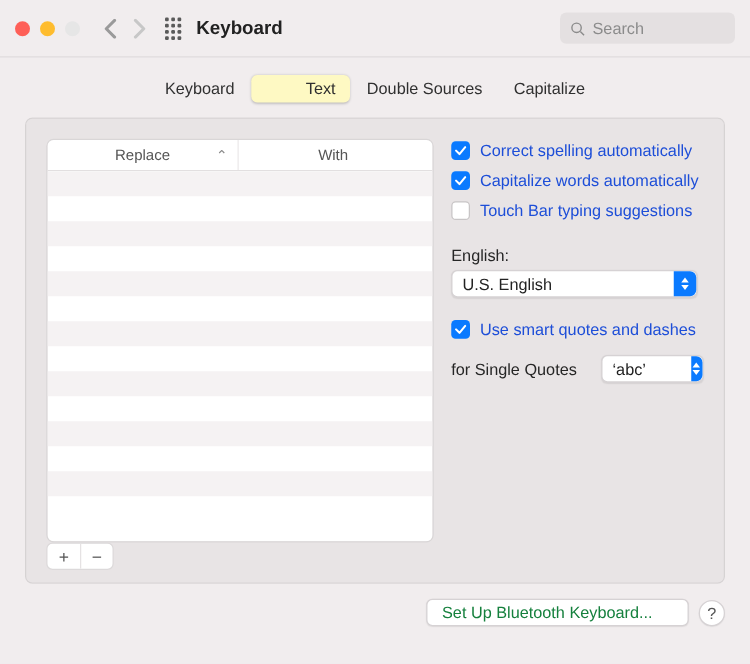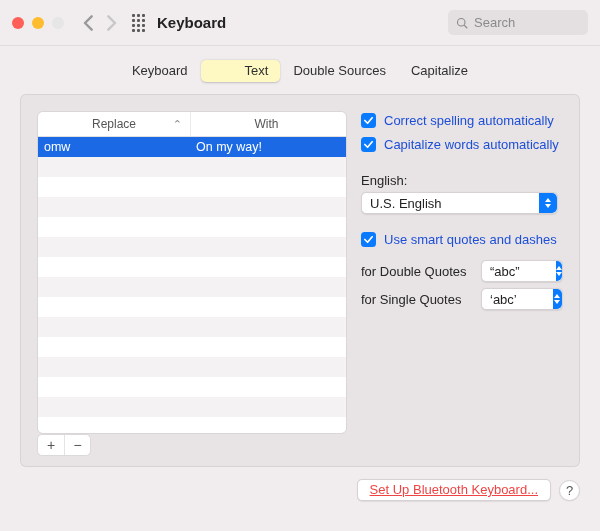--- a/index.html
+++ b/index.html
@@ -42,21 +42,21 @@
   .chk svg { width:11px; height:11px; }
   .section-label { margin-top:14px; margin-bottom:4px; font-size:13px; color:#262626; }
   .select { height:22px; background:#fff; border:0.5px solid #d6d2d4; border-radius:5px; display:flex; align-items:center; justify-content:space-between; padding-left:8px; font-size:13px; box-shadow:0 0.5px 1px rgba(0,0,0,0.08);gap:36px; }
   .select .knob { width:18px; height:100%; background:#0a7aff; border-radius:0 5px 5px 0; display:flex; flex-direction:column; align-items:center; justify-content:center; gap:0px; }
   .select .knob::before { content:""; border-left:3px solid transparent; border-right:3px solid transparent; border-bottom:4px solid #fff; }
   .select .knob::after { content:""; border-left:3px solid transparent; border-right:3px solid transparent; border-top:4px solid #fff; margin-top:2px; }
   .quotes-row { display:flex; align-items:center; gap:10px; margin-top:6px; }
   .quotes-row .lbl { width:110px; font-size:13px; color:#262626; }
   .quotes-row .select { width:82px; }
   .bottombar { display:flex; align-items:center; gap:8px; padding:12px 20px 0 0; justify-content:flex-end; }
-  .btn { background:#fff; border:0.5px solid #d6d2d4; border-radius:5px; padding:2px 12px 3px 12px; font-size:13px; color:#ef4444; box-shadow:0 0.5px 1px rgba(0,0,0,0.08);text-decoration:underline; }
+  .btn { background:#fff; border:0.5px solid #d6d2d4; border-radius:5px; padding:2px 28px 3px 12px; font-size:13px; color:#15803d; box-shadow:0 0.5px 1px rgba(0,0,0,0.08); }
   .helpbtn { width:21px; height:21px; border-radius:50%; background:#fff; border:0.5px solid #d6d2d4; display:flex; align-items:center; justify-content:center; font-size:13px; color:#555; box-shadow:0 0.5px 1px rgba(0,0,0,0.08);}
 </style>
 </head>
 <body>
 
 <div class="titlebar">
   <div class="traffic">
     <div class="tl closec"></div>
     <div class="tl minc"></div>
     <div class="tl maxc"></div>
@@ -110,24 +110,20 @@
     <div class="thead">
       <div class="th">
         <span>Replace</span>
         <span class="sorticon">⌃</span>
       </div>
       <div class="th">
         <span>With</span>
       </div>
     </div>
     <div class="tbody">
-      <div class="row selected">
-        <div class="cell">omw</div>
-        <div class="cell">On my way!</div>
-      </div>
       <div class="row alt">
           <div class="cell"></div>
           <div class="cell"></div>
         </div>
       <div class="row">
           <div class="cell"></div>
           <div class="cell"></div>
         </div>
       <div class="row alt">
           <div class="cell"></div>
@@ -190,44 +186,41 @@
       <span>Correct spelling automatically</span>
     </div>
     <div class="checkrow">
       <span class="chk on">
           <svg viewBox="0 0 12 12">
             <path d="M2 6 L5 9 L10 3" stroke="#fff" stroke-width="1.8" fill="none" stroke-linecap="round" stroke-linejoin="round"></path>
           </svg>
         </span>
       <span>Capitalize words automatically</span>
     </div>
+    <div class="checkrow">
+      <span class="chk off"></span>
+      <span>Touch Bar typing suggestions</span>
+    </div>
 
     <div class="section-label">English:</div>
     <div class="select" style="width:197px;">
       <span>U.S. English</span>
       <span class="knob"></span>
     </div>
 
     <div class="checkrow" style="margin-top:18px;">
       <span class="chk on">
           <svg viewBox="0 0 12 12">
             <path d="M2 6 L5 9 L10 3" stroke="#fff" stroke-width="1.8" fill="none" stroke-linecap="round" stroke-linejoin="round"></path>
           </svg>
         </span>
       <span>Use smart quotes and dashes</span>
     </div>
 
     <div class="quotes-row">
-      <span class="lbl">for Double Quotes</span>
-      <div class="select">
-        <span>“abc”</span>
-        <span class="knob"></span>
-      </div>
-    </div>
-    <div class="quotes-row">
       <span class="lbl">for Single Quotes</span>
       <div class="select">
         <span>‘abc’</span>
         <span class="knob"></span>
       </div>
     </div>
   </div>
 
   <div class="addremove">
     <button>+</button>

